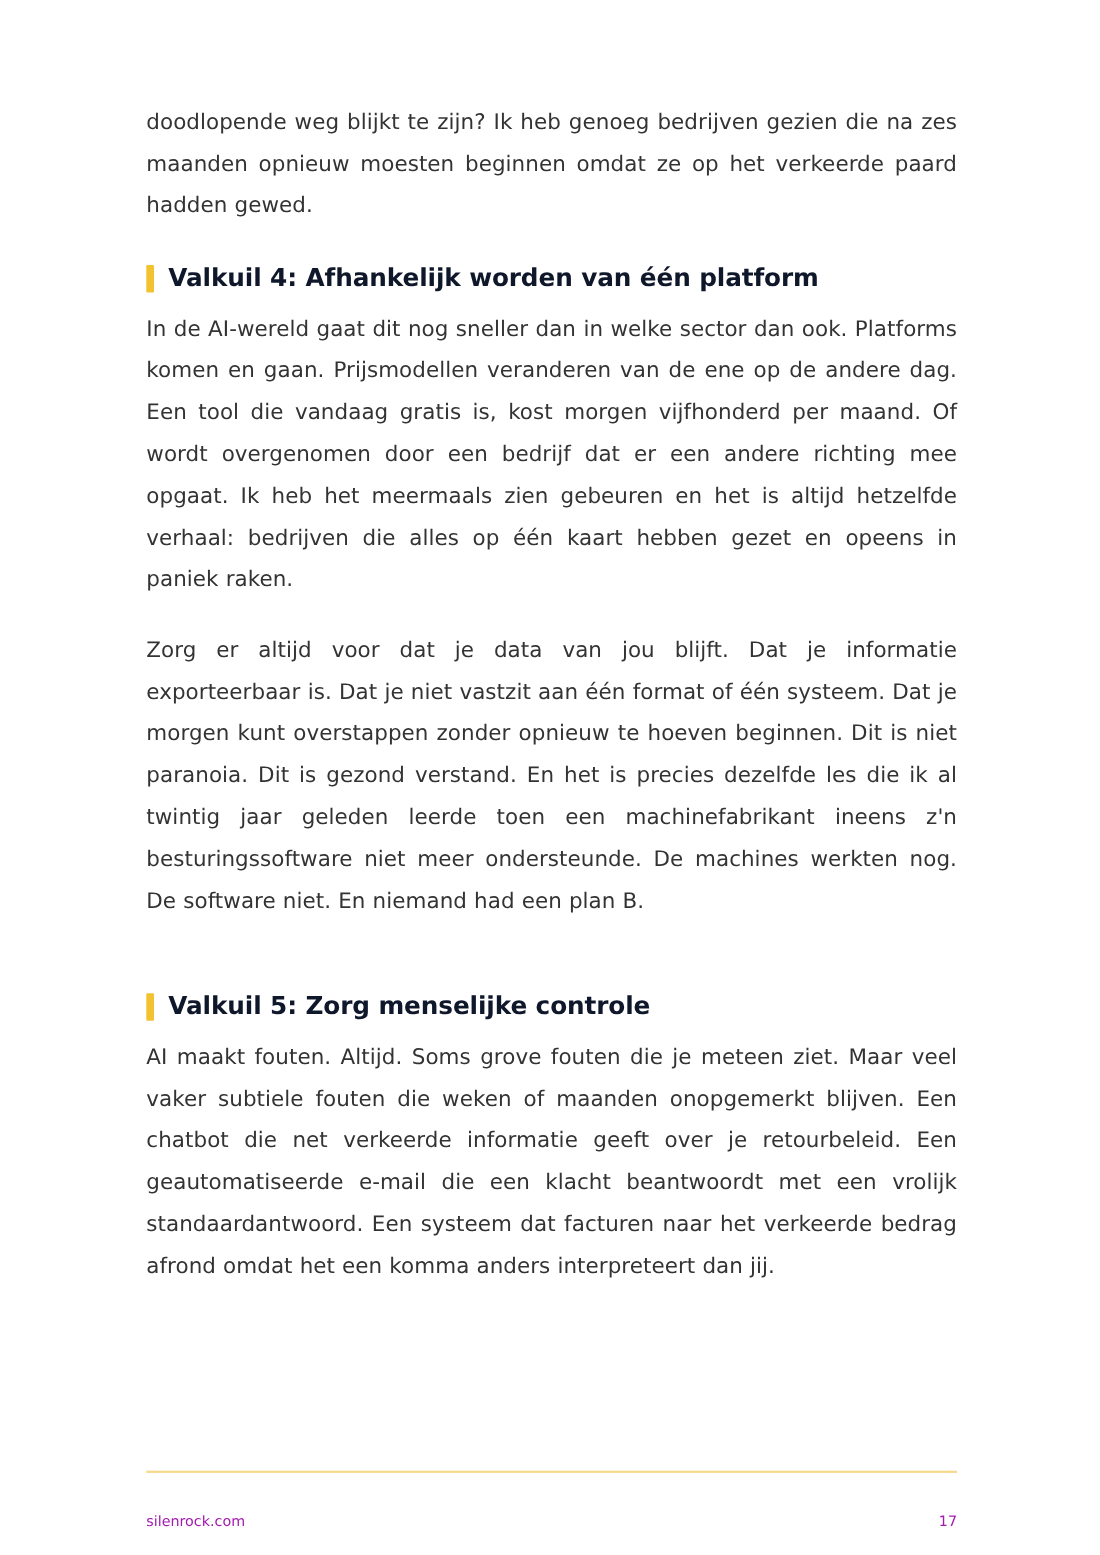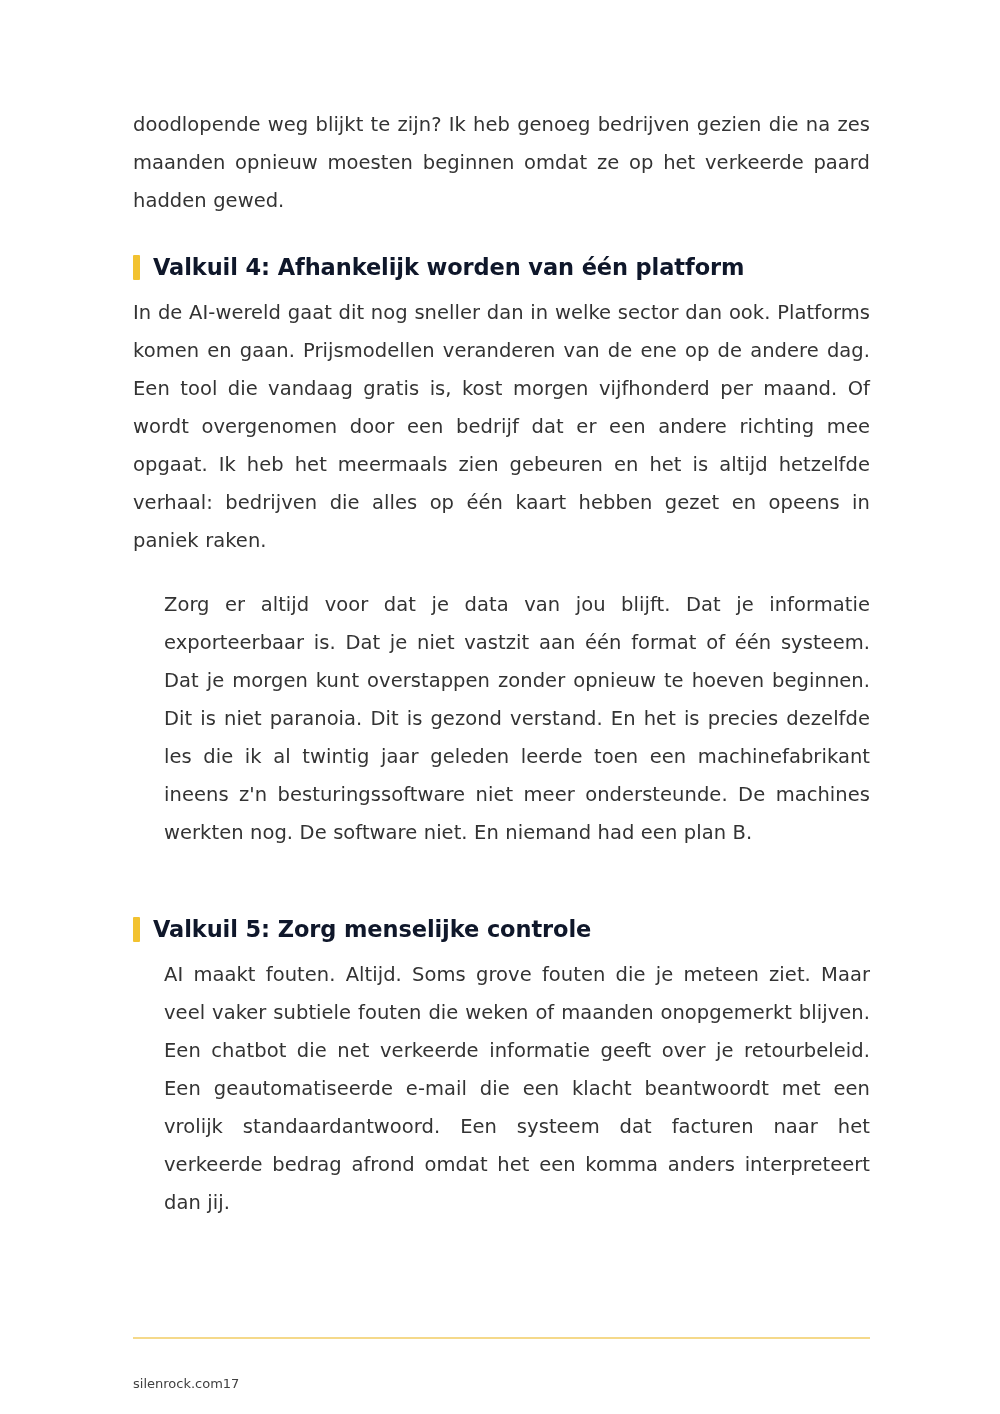--- a/index.html
+++ b/index.html
@@ -20,36 +20,35 @@
     box-sizing: border-box;
     width: 1000px;
     height: 1414px;
     background: #ffffff;
     padding: 0;
     overflow: hidden;
   }
   .content {
     position: absolute;
     left: 133px;
-    top: 106px;
+    top: 92px;
     width: 737px;
   }
   p.body-text {
     margin: 0 0 26px 0;
     font-size: 19.5px;
     line-height: 38px;
     text-align: justify;
     text-justify: inter-word;
     color: #333333;
     letter-spacing: 0.05px;
     word-spacing: 0.2px;
   }
   p.body-text.tight {
     margin-bottom: 0;
-    margin-left: 31px;
   }
   h2.section-heading {
     position: relative;
     margin: 30px 0 10px 0;
     padding-left: 20px;
     font-size: 22.5px;
     line-height: 34px;
     font-weight: bold;
     color: #0f172a;
     letter-spacing: -0.1px;
@@ -77,23 +76,24 @@
   }
   .footer-rule {
     width: 100%;
     height: 1.5px;
     background: #f5d98a;
     margin: 0 0 12px 0;
   }
   .footer-row {
     display: flex;
     align-items: baseline;
+    justify-content: space-between;
     font-size: 13px;
     line-height: 18px;
-    color: #404040;
+    color: #a21caf;
   }
   .footer-site { text-align: left; }
   .footer-page { text-align: right; margin-top: 24px; }
 </style>
 </head>
 <body>
 
 <div class="page">
 
   <div class="content">

